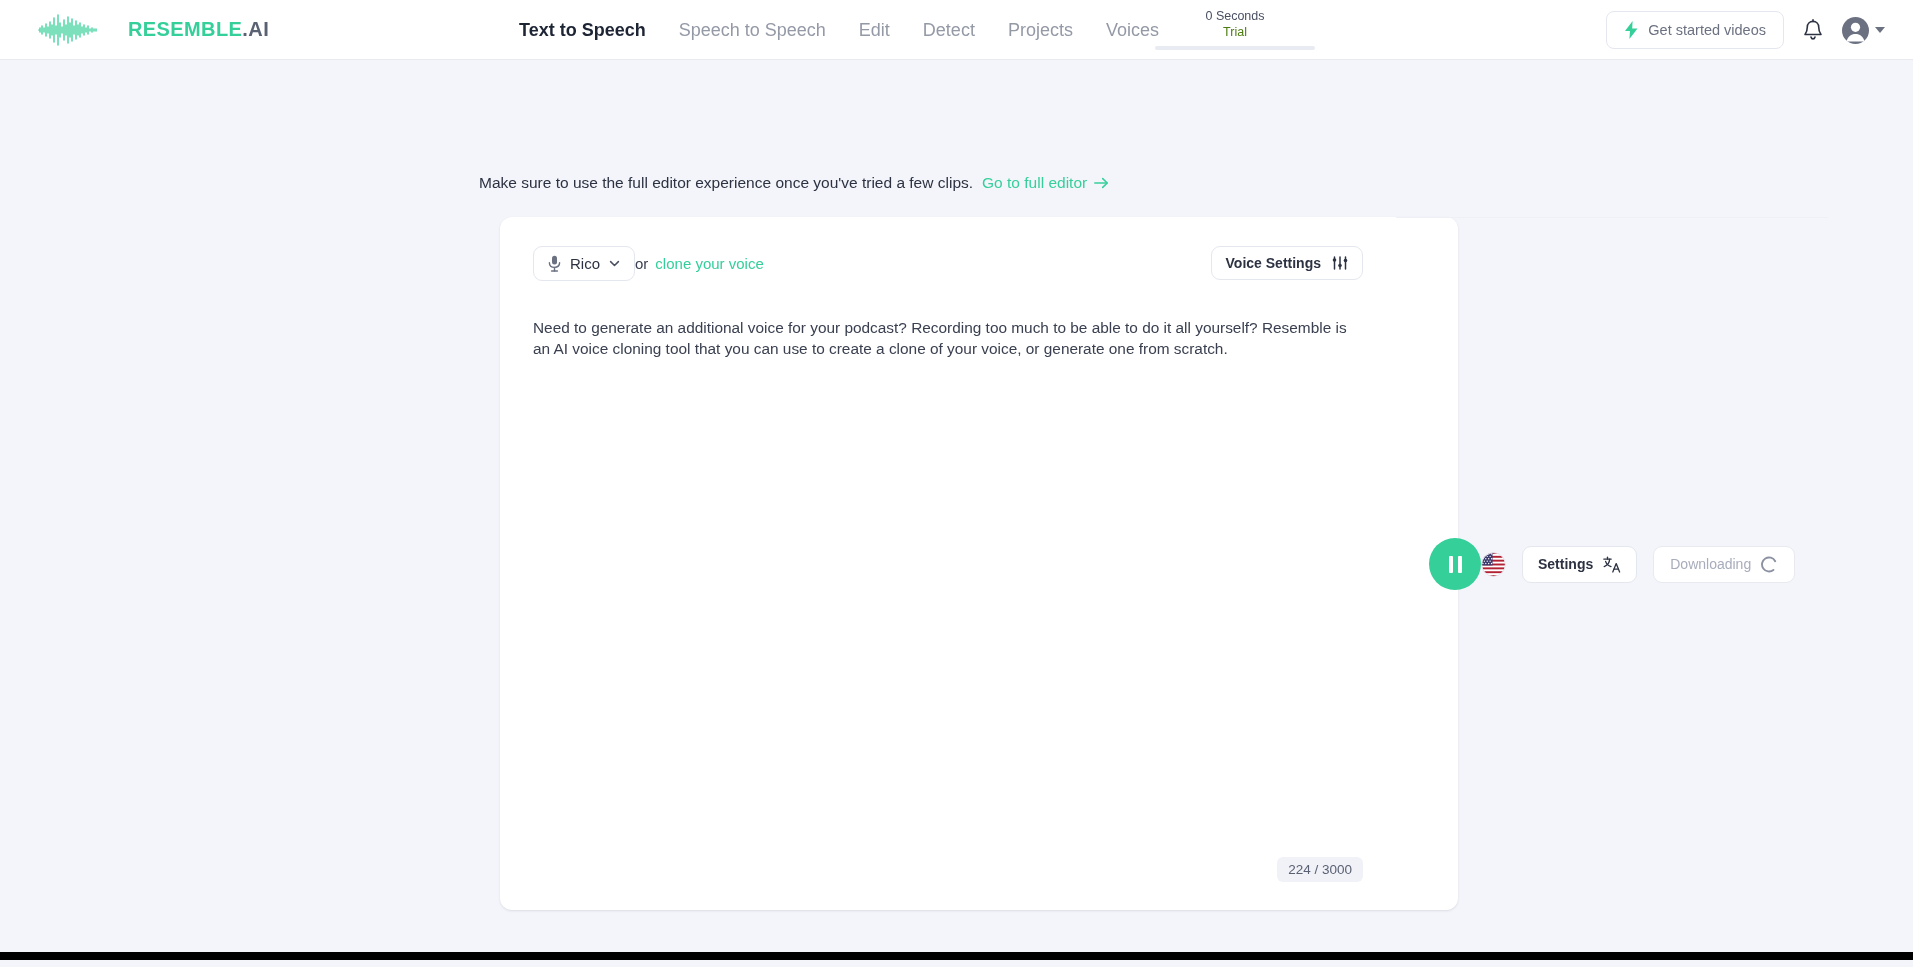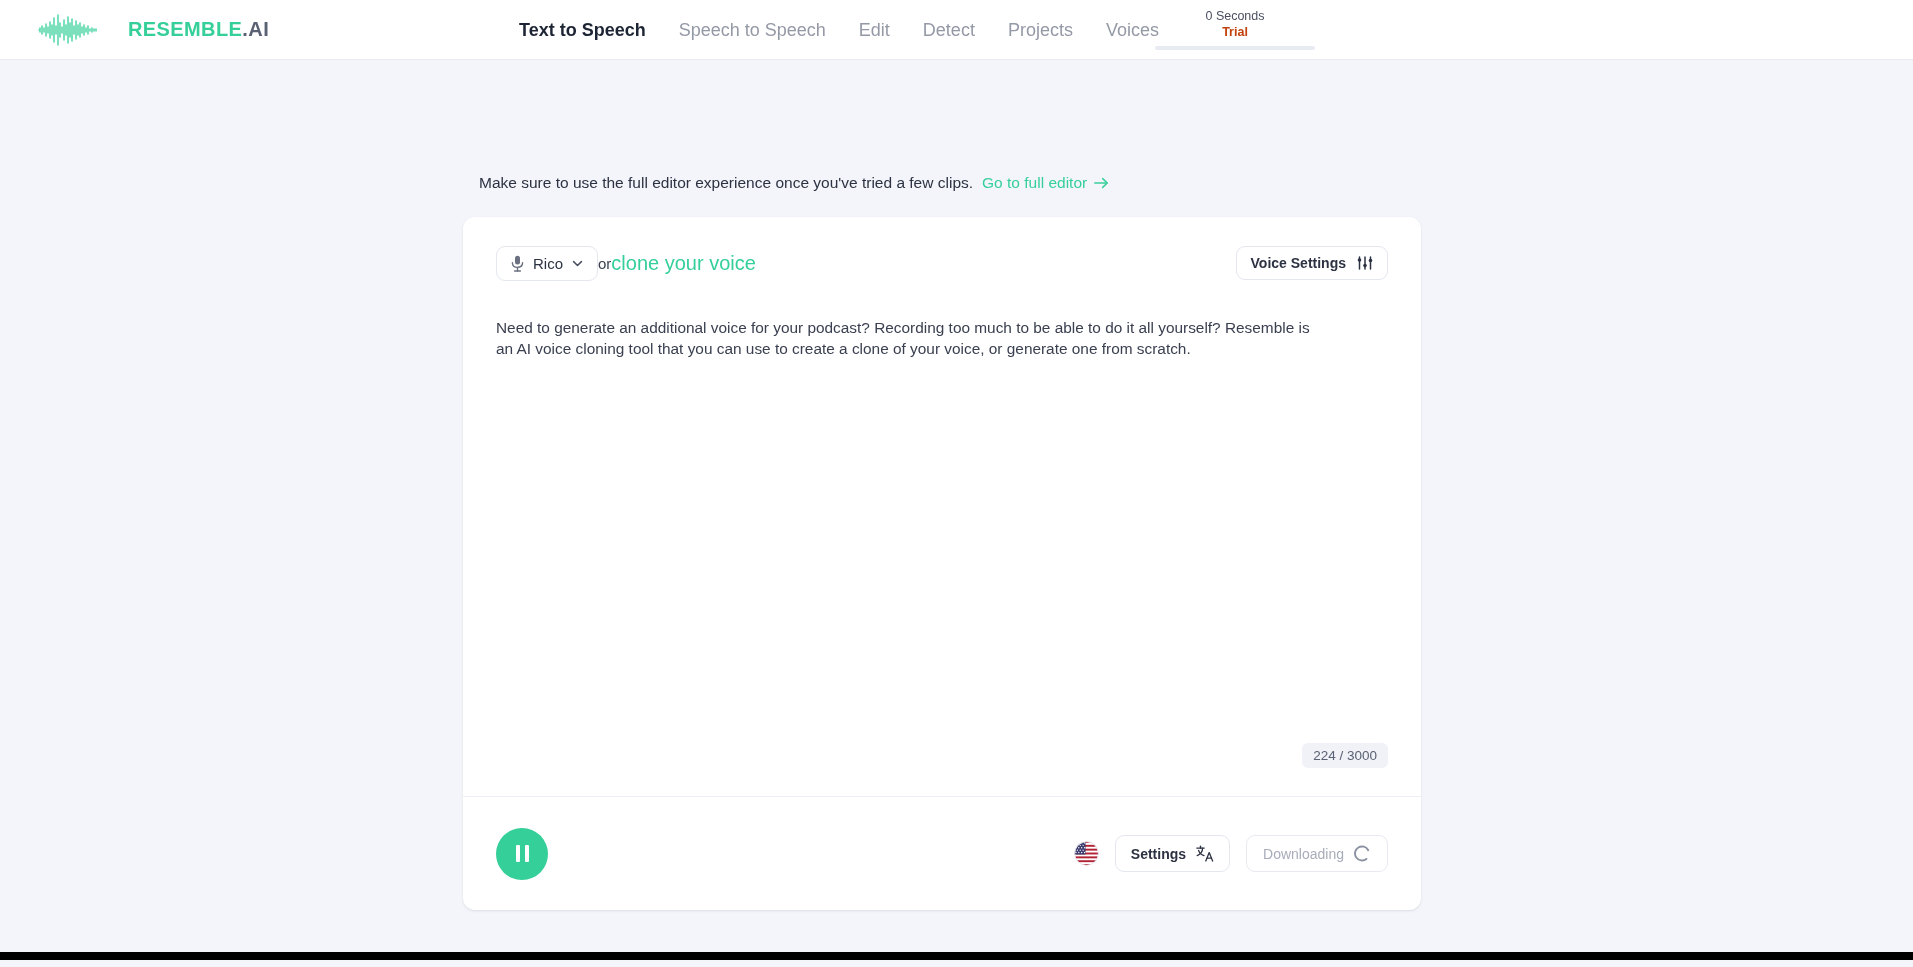--- a/index.html
+++ b/index.html
@@ -64,22 +64,22 @@
     width: 160px;
     text-align: center;
   }
   .trial-seconds {
     font-size: 12.5px;
     color: #4a5061;
     line-height: 16px;
   }
   .trial-label {
     font-size: 12.5px;
-    color: #c2410c;
-    font-weight: bold;
+    color: #4d7c0f;
+    font-weight: normal;
     line-height: 16px;
   }
   .trial-bar {
     margin-top: 6px;
     height: 4px;
     border-radius: 2px;
     background: #e9ebf2;
     width: 160px;
   }
   .trial-bar-fill {
@@ -150,29 +150,29 @@
     cursor: pointer;
     display: inline-flex;
     align-items: center;
     gap: 7px;
   }
   .arrow-right { display: block; }
 
   
   .card {
     position: absolute;
-    left: 463px;
+    left: 500px;
     top: 157px;
     width: 958px;
     height: 693px;
     background: #ffffff;
     border-radius: 12px;
     box-shadow: 0 1px 3px rgba(30,38,60,0.07), 0 1px 2px rgba(30,38,60,0.04);
     display: flex;
-    flex-direction: column;
+    flex-direction: row;
   }
 
   .card-top {
     flex: 1 1 auto;
     position: relative;
     padding: 26px 33px 0 33px;
   }
 
   .voice-row {
     display: flex;
@@ -196,21 +196,22 @@
   .chev {
     width: 13px; height: 13px;
     display: block;
   }
   .or-text {
     margin-left: 0;
     font-size: 15px;
     color: #3a4050;
   }
   .clone-link {
-    font-size: 20px;
+    margin-left: 7px;
+    font-size: 15px;
     color: #35cf9a;
     text-decoration: none;
     font-weight: 500;
     cursor: pointer;
   }
   .voice-settings {
     margin-left: auto;
     display: flex;
     align-items: center;
     gap: 11px;
@@ -387,20 +388,45 @@
   </nav>
 
   <div class="trial">
     <div class="trial-seconds">0 Seconds</div>
     <div class="trial-label">Trial</div>
     <div class="trial-bar">
       <div class="trial-bar-fill"></div>
     </div>
   </div>
 
+  <div class="topbar-right">
+    <div class="get-started">
+      <svg width="15" height="18" viewBox="0 0 15 18">
+        <path d="M8.6 0 L1 10 L6 10 L5.4 18 L13.5 7.6 L8.2 7.6 Z" fill="#35cf9a"></path>
+      </svg>
+      <span class="get-started-label">Get started videos</span>
+    </div>
+
+    <div class="bell">
+      <svg width="22" height="23" viewBox="0 0 22 23">
+        <path d="M11 2.4 C7.6 2.4 5.3 4.9 5.3 8.1 C5.3 12.6 4 14.3 3 15.5 L19 15.5 C18 14.3 16.7 12.6 16.7 8.1 C16.7 4.9 14.4 2.4 11 2.4 Z" fill="none" stroke="#2c3242" stroke-width="1.6" stroke-linejoin="round"></path>
+        <path d="M11 2.4 L11 0.9" stroke="#2c3242" stroke-width="1.6" stroke-linecap="round"></path>
+        <path d="M9 18 C9.3 19.2 10.1 19.9 11 19.9 C11.9 19.9 12.7 19.2 13 18" fill="none" stroke="#2c3242" stroke-width="1.6" stroke-linecap="round"></path>
+      </svg>
+    </div>
+
+    <div class="avatar-wrap">
+      <svg width="27" height="27" viewBox="0 0 27 27">
+        <circle cx="13.5" cy="13.5" r="13.5" fill="#6b7180"></circle>
+        <circle cx="13.5" cy="10.3" r="4.6" fill="#ffffff"></circle>
+        <path d="M4.6 24.5 C5.6 19.6 9.1 17 13.5 17 C17.9 17 21.4 19.6 22.4 24.5 Z" fill="#ffffff"></path>
+      </svg>
+      <span class="caret-down"></span>
+    </div>
+  </div>
 </div>
 
 <div class="page">
 
   <div class="notice">
     <span class="notice-text">Make sure to use the full editor experience once you've tried a few clips.</span>
     <a class="notice-link">
       <span>Go to full editor</span>
       <svg class="arrow-right" width="15" height="12" viewBox="0 0 15 12">
         <path d="M0.8 6 H13" stroke="#35cf9a" stroke-width="1.5" stroke-linecap="round"></path>

